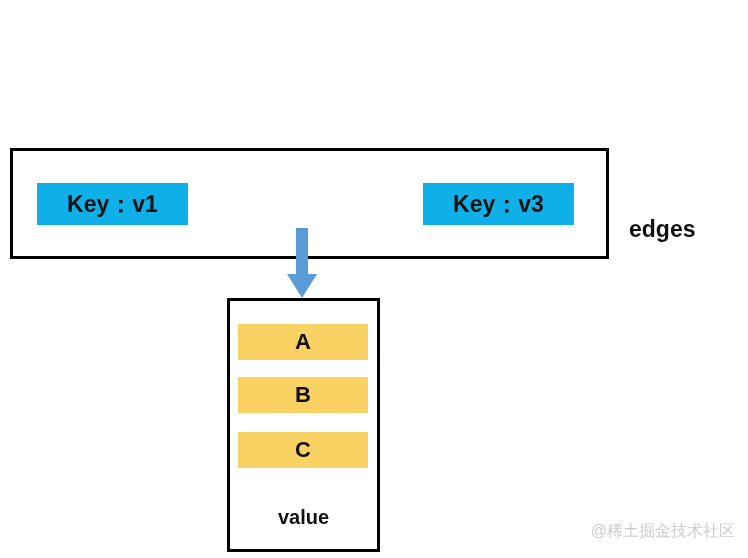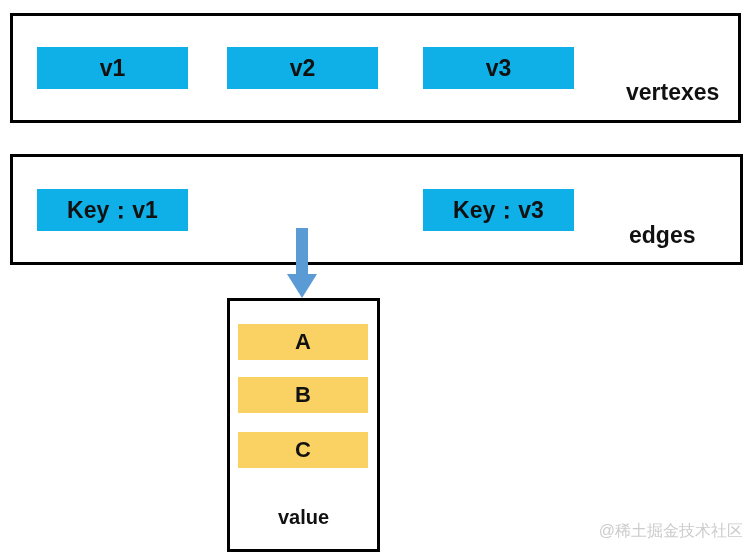--- a/index.html
+++ b/index.html
@@ -18,21 +18,21 @@
     font-family:"Liberation Sans","DejaVu Sans",sans-serif;
     overflow:hidden;
   }
   .outer-box{
     position:absolute;
     border:3px solid var(--border-black);
     box-sizing:border-box;
     background:#ffffff;
   }
   .box-vertexes{left:10px;top:13px;width:731px;height:110px;}
-  .box-edges{left:10px;top:154px;width:733px;height:111px;}
+  .box-edges{left:10px;top:148px;width:599px;height:111px;}
   .cell{
     position:absolute;
     width:151px;height:42px;
     background:var(--cell-blue);
     color:var(--text-dark);
     font-size:23px;font-weight:700;
     line-height:42px;text-align:center;
     white-space:nowrap;
   }
   .box-vertexes .cell{top:31px;}
@@ -82,37 +82,31 @@
   .vcell.vpos-2{top:76px;}
   .vcell.vpos-3{top:131px;}
   .value-label{
     position:absolute;left:0;right:0;bottom:20px;
     text-align:center;
     color:var(--text-dark);
     font-size:20px;font-weight:700;
   }
 
   .watermark{
-    position:absolute;right:5px;top:521px;
+    position:absolute;right:13px;top:521px;
     color:var(--watermark-gray);
     font-size:16px;font-weight:400;
     white-space:nowrap;
   }
 </style>
 </head>
 <body>
 
 <div class="canvas">
 
-  <div class="outer-box box-vertexes">
-    <div class="cell pos-1">v1</div>
-    <div class="cell pos-2">v2</div>
-    <div class="cell pos-3">v3</div>
-    <div class="section-label label-vertexes">vertexes</div>
-  </div>
 
   <div class="outer-box box-edges">
     <div class="cell pos-1">Key：v1</div>
     <div class="cell pos-3">Key：v3</div>
     <div class="section-label label-edges">edges</div>
   </div>
 
   <div class="arrow">
     <div class="arrow-shaft"></div>
     <div class="arrow-head"></div>

